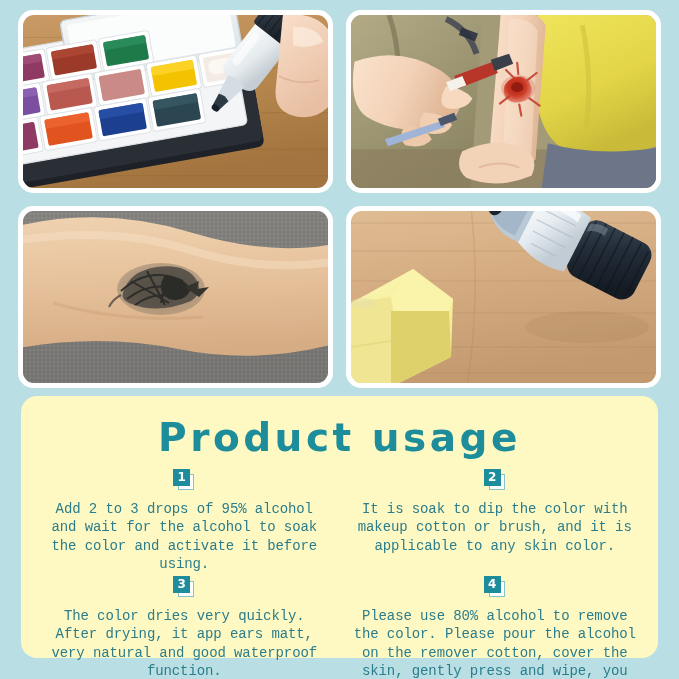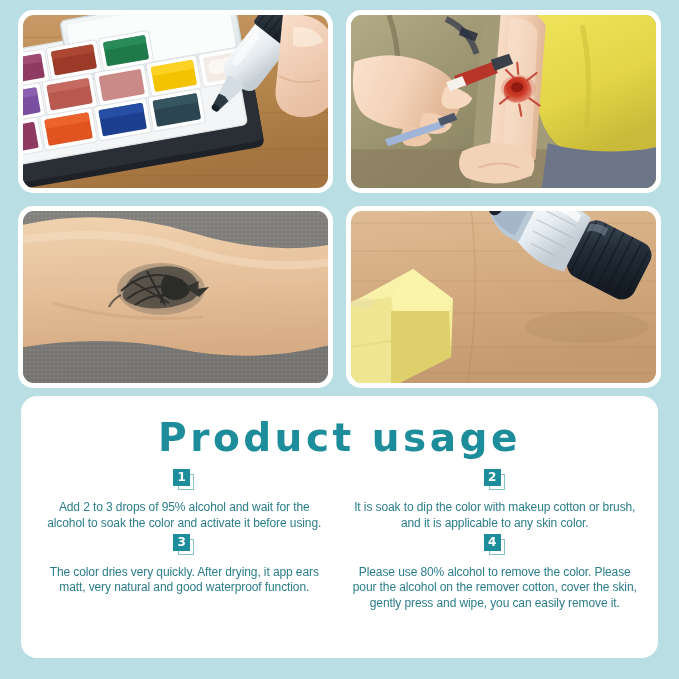--- a/index.html
+++ b/index.html
@@ -50,21 +50,21 @@
   }
   .ph-svg { display: block; width: 100%; height: 100%; }
 
   
   .usage-card {
     position: absolute;
     left: 21px;
     top: 396px;
     width: 637px;
     height: 262px;
-    background: #ffffff;
+    background: #fef9c3;
     border-radius: 16px;
     box-sizing: border-box;
     padding: 14px 16px 10px 16px;
   }
   .usage-title {
     text-align: center;
     color: #1d8d9c;
     font-size: 39px;
     font-weight: bold;
     letter-spacing: 3.5px;
@@ -111,23 +111,23 @@
     background: #1d8d9c;
     color: #ffffff;
     font-size: 12px;
     font-weight: bold;
     line-height: 17px;
     text-align: center;
     font-family: "DejaVu Sans", sans-serif;
   }
   .step-text {
     color: #2b7d8c;
-    font-size: 12px;
+    font-size: 14px;
     line-height: 1.32;
-    font-family: Liberation Sans, sans-serif;
+    font-family: Liberation Mono, monospace;
     margin: 0;
     letter-spacing: -0.1px;
   }
   .sr-only {
     position: absolute;
     width: 1px; height: 1px;
     overflow: hidden;
     clip: rect(0 0 0 0);
     white-space: nowrap;
   }

